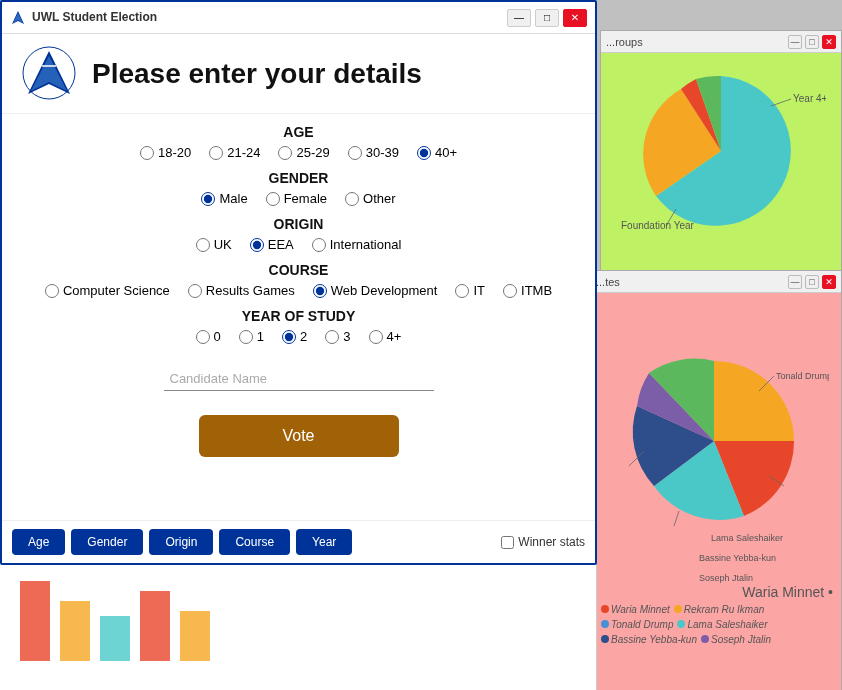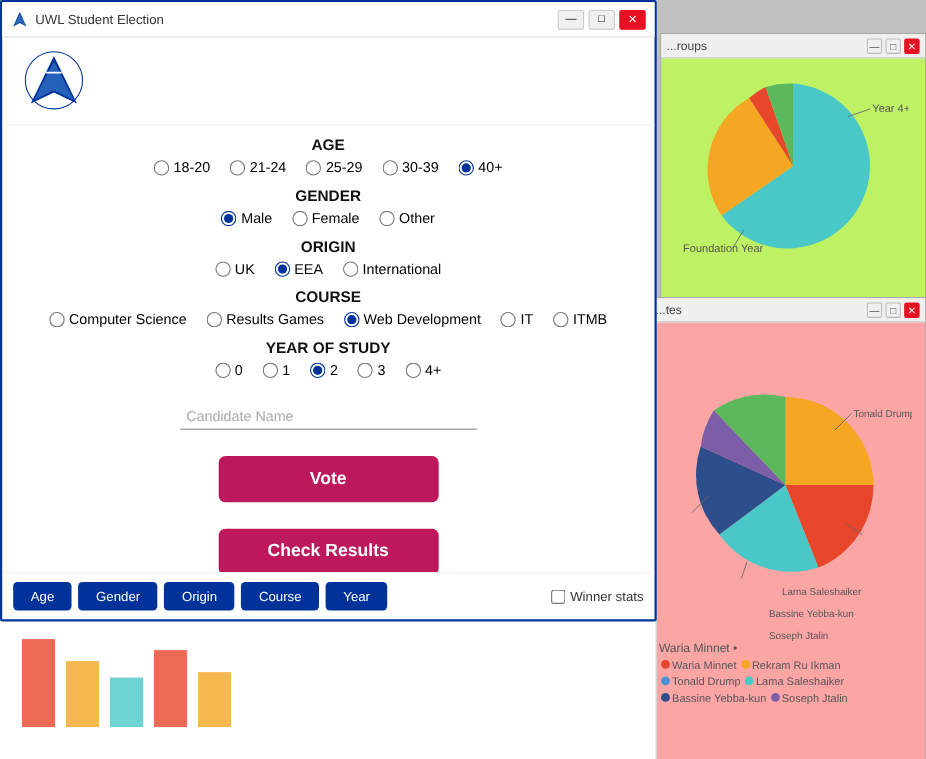--- a/index.html
+++ b/index.html
@@ -32,22 +32,23 @@
       border-bottom: 1px solid #ddd;
       height: 32px;
       display: flex;
       align-items: center;
       padding: 0 8px;
       justify-content: space-between;
     }
 
     .title-bar-left {
       display: flex;
-      align-items: center;
+      align-items: flex-start;
       gap: 6px;
+      font-weight: bold;
     }
 
     .title-bar-icon {
       width: 16px;
       height: 16px;
     }
 
     .title-bar-text {
       font-size: 12px;
       color: #333;
@@ -155,24 +156,24 @@
     }
 
     
     .btn-vote, .btn-check {
       display: block;
       width: 200px;
       margin: 24px auto;
       padding: 12px;
       border: none;
       border-radius: 6px;
-      background: #be185d;
+      background: #a16207;
       color: white;
       font-size: 16px;
-      font-weight: bold;
+      font-weight: normal;
       cursor: pointer;
       text-align: center;
     }
 
     
     .tab-bar {
       display: flex;
       padding: 8px 10px;
       gap: 6px;
       border-top: 1px solid #eee;
@@ -317,23 +318,23 @@
       <line x1="160" y1="90" x2="175" y2="75" stroke="#666" stroke-width="0.8"></line>
       <text x="177" y="78" font-size="9" fill="#555">Tonald Drump</text>
       <line x1="170" y1="175" x2="185" y2="185" stroke="#666" stroke-width="0.8"></line>
       <text x="112" y="240" font-size="9" fill="#555">Lama Saleshaiker</text>
       <line x1="80" y1="210" x2="75" y2="225" stroke="#666" stroke-width="0.8"></line>
       <text x="100" y="260" font-size="9" fill="#555">Bassine Yebba-kun</text>
       <line x1="45" y1="150" x2="30" y2="165" stroke="#666" stroke-width="0.8"></line>
       <text x="100" y="280" font-size="9" fill="#555">Soseph Jtalin</text>
     </svg>
     
-    <div style="font-size:11px; color:#555; text-align:left; margin-top:-20px;">Waria Minnet •</div>
-    
-    <div style="display:flex; flex-wrap:wrap; gap:4px; font-size:10px; padding:4px 2px;">
+    <div style="font-size:14px; color:#555; text-align:right; margin-top:-20px;">Waria Minnet •</div>
+    
+    <div style="display:flex; flex-wrap:wrap; gap:4px; font-size:10px; padding:4px 2px;font-style:italic;">
       <span><span style="display:inline-block;width:8px;height:8px;border-radius:50%;background:#e8462a;margin-right:2px;"></span>Waria Minnet</span>
       <span><span style="display:inline-block;width:8px;height:8px;border-radius:50%;background:#f5a623;margin-right:2px;"></span>Rekram Ru Ikman</span>
       <span><span style="display:inline-block;width:8px;height:8px;border-radius:50%;background:#4a90d9;margin-right:2px;"></span>Tonald Drump</span>
       <span><span style="display:inline-block;width:8px;height:8px;border-radius:50%;background:#4ac8c8;margin-right:2px;"></span>Lama Saleshaiker</span>
       <span><span style="display:inline-block;width:8px;height:8px;border-radius:50%;background:#2d4e8a;margin-right:2px;"></span>Bassine Yebba-kun</span>
       <span><span style="display:inline-block;width:8px;height:8px;border-radius:50%;background:#7b5ea7;margin-right:2px;"></span>Soseph Jtalin</span>
     </div>
   </div>
 </div>
 
@@ -371,20 +372,21 @@
     </div>
   </div>
 
   <div class="app-header">
     <svg class="app-logo" viewBox="0 0 55 55">
       <circle cx="27" cy="27" r="26" fill="white" stroke="#003399" stroke-width="1"></circle>
       <polygon points="27,5 48,48 27,38 6,48" fill="#003399"></polygon>
       <polygon points="27,10 45,45 27,36 9,45" fill="#4a90d9" opacity="0.5"></polygon>
       <line x1="20" y1="20" x2="34" y2="20" stroke="white" stroke-width="1.5"></line>
     </svg>
+    <h1 class="app-title">Please enter your details</h1>
   </div>
 
   <div class="form-area">
 
     <div class="form-section">
       <div class="section-label">AGE</div>
       <div class="radio-group">
         <label class="radio-item">
           <input type="radio" name="age" value="18-20" style="">
           <span>18-20</span>
@@ -493,21 +495,20 @@
           <input type="radio" name="year" value="4+" style="">
           <span>4+</span>
         </label>
       </div>
     </div>
 
     <input type="text" class="candidate-input" placeholder="Candidate Name" style="">
 
     <button class="btn-vote">Vote</button>
 
-    <button class="btn-check">Check Results</button>
   </div>
 
   <div class="tab-bar">
     <button class="tab-btn">Age</button>
     <button class="tab-btn">Gender</button>
     <button class="tab-btn">Origin</button>
     <button class="tab-btn">Course</button>
     <button class="tab-btn">Year</button>
     <div class="winner-stats">
       <input type="checkbox" style="">

